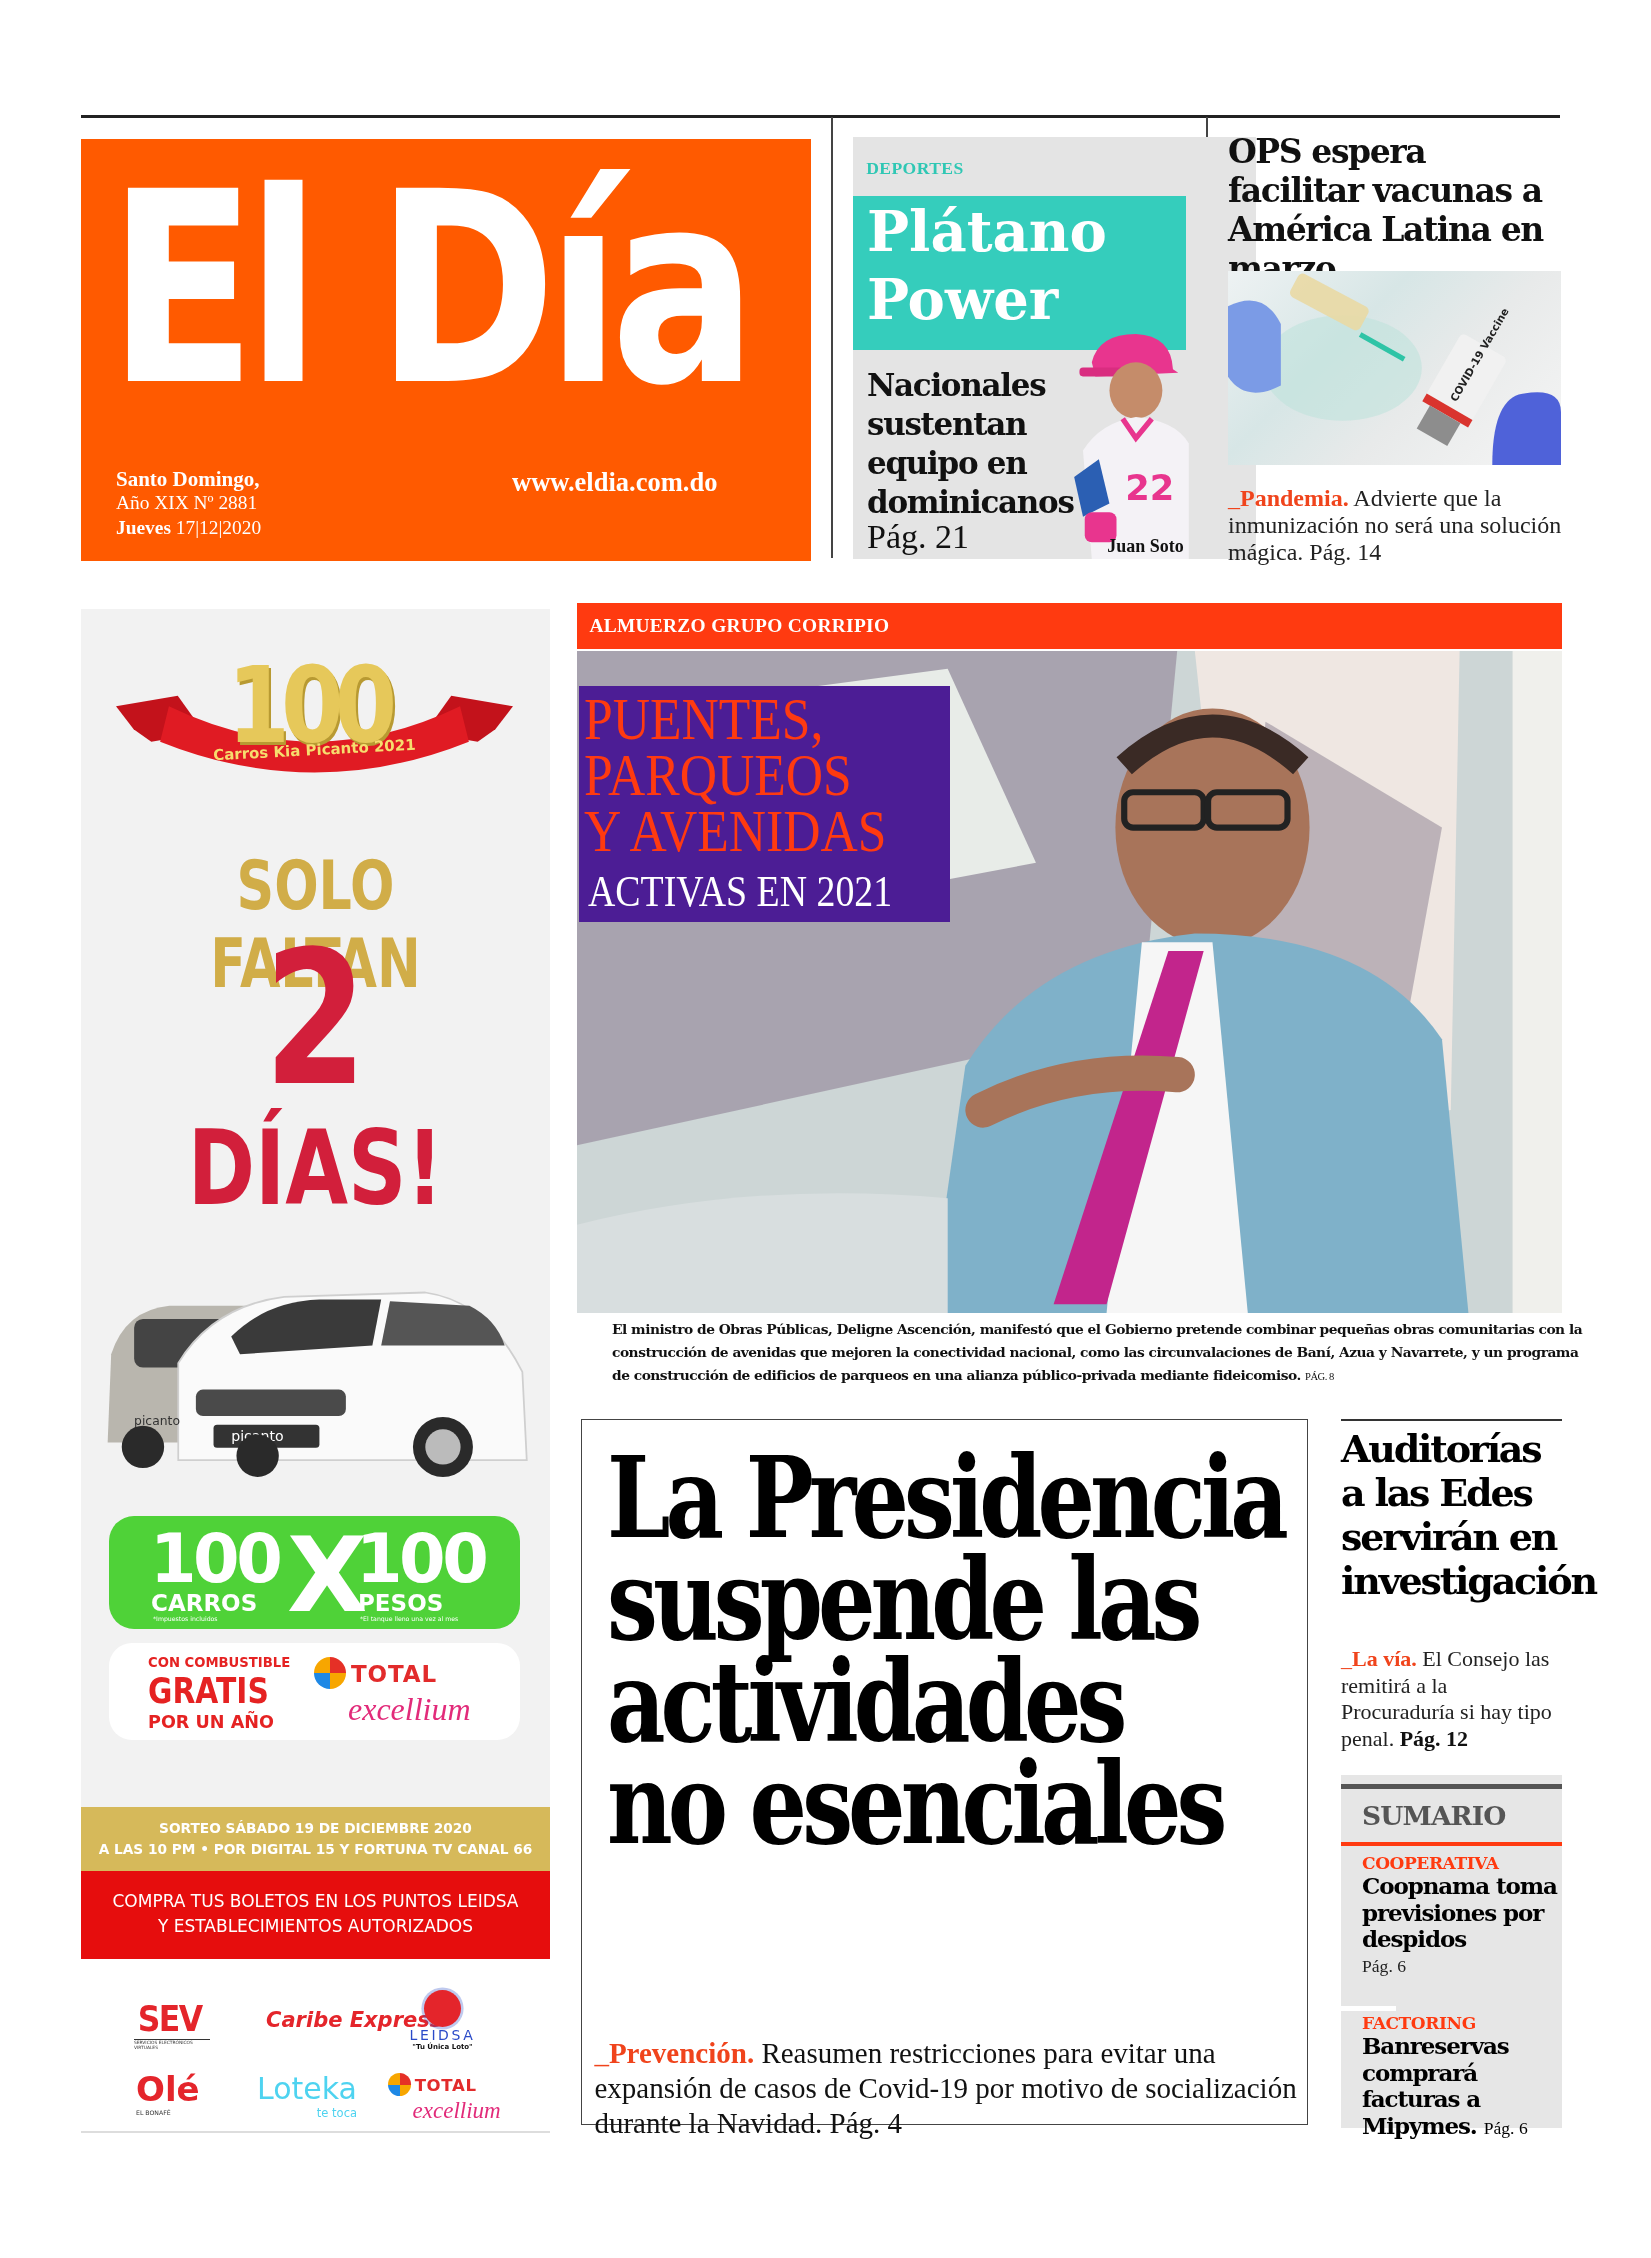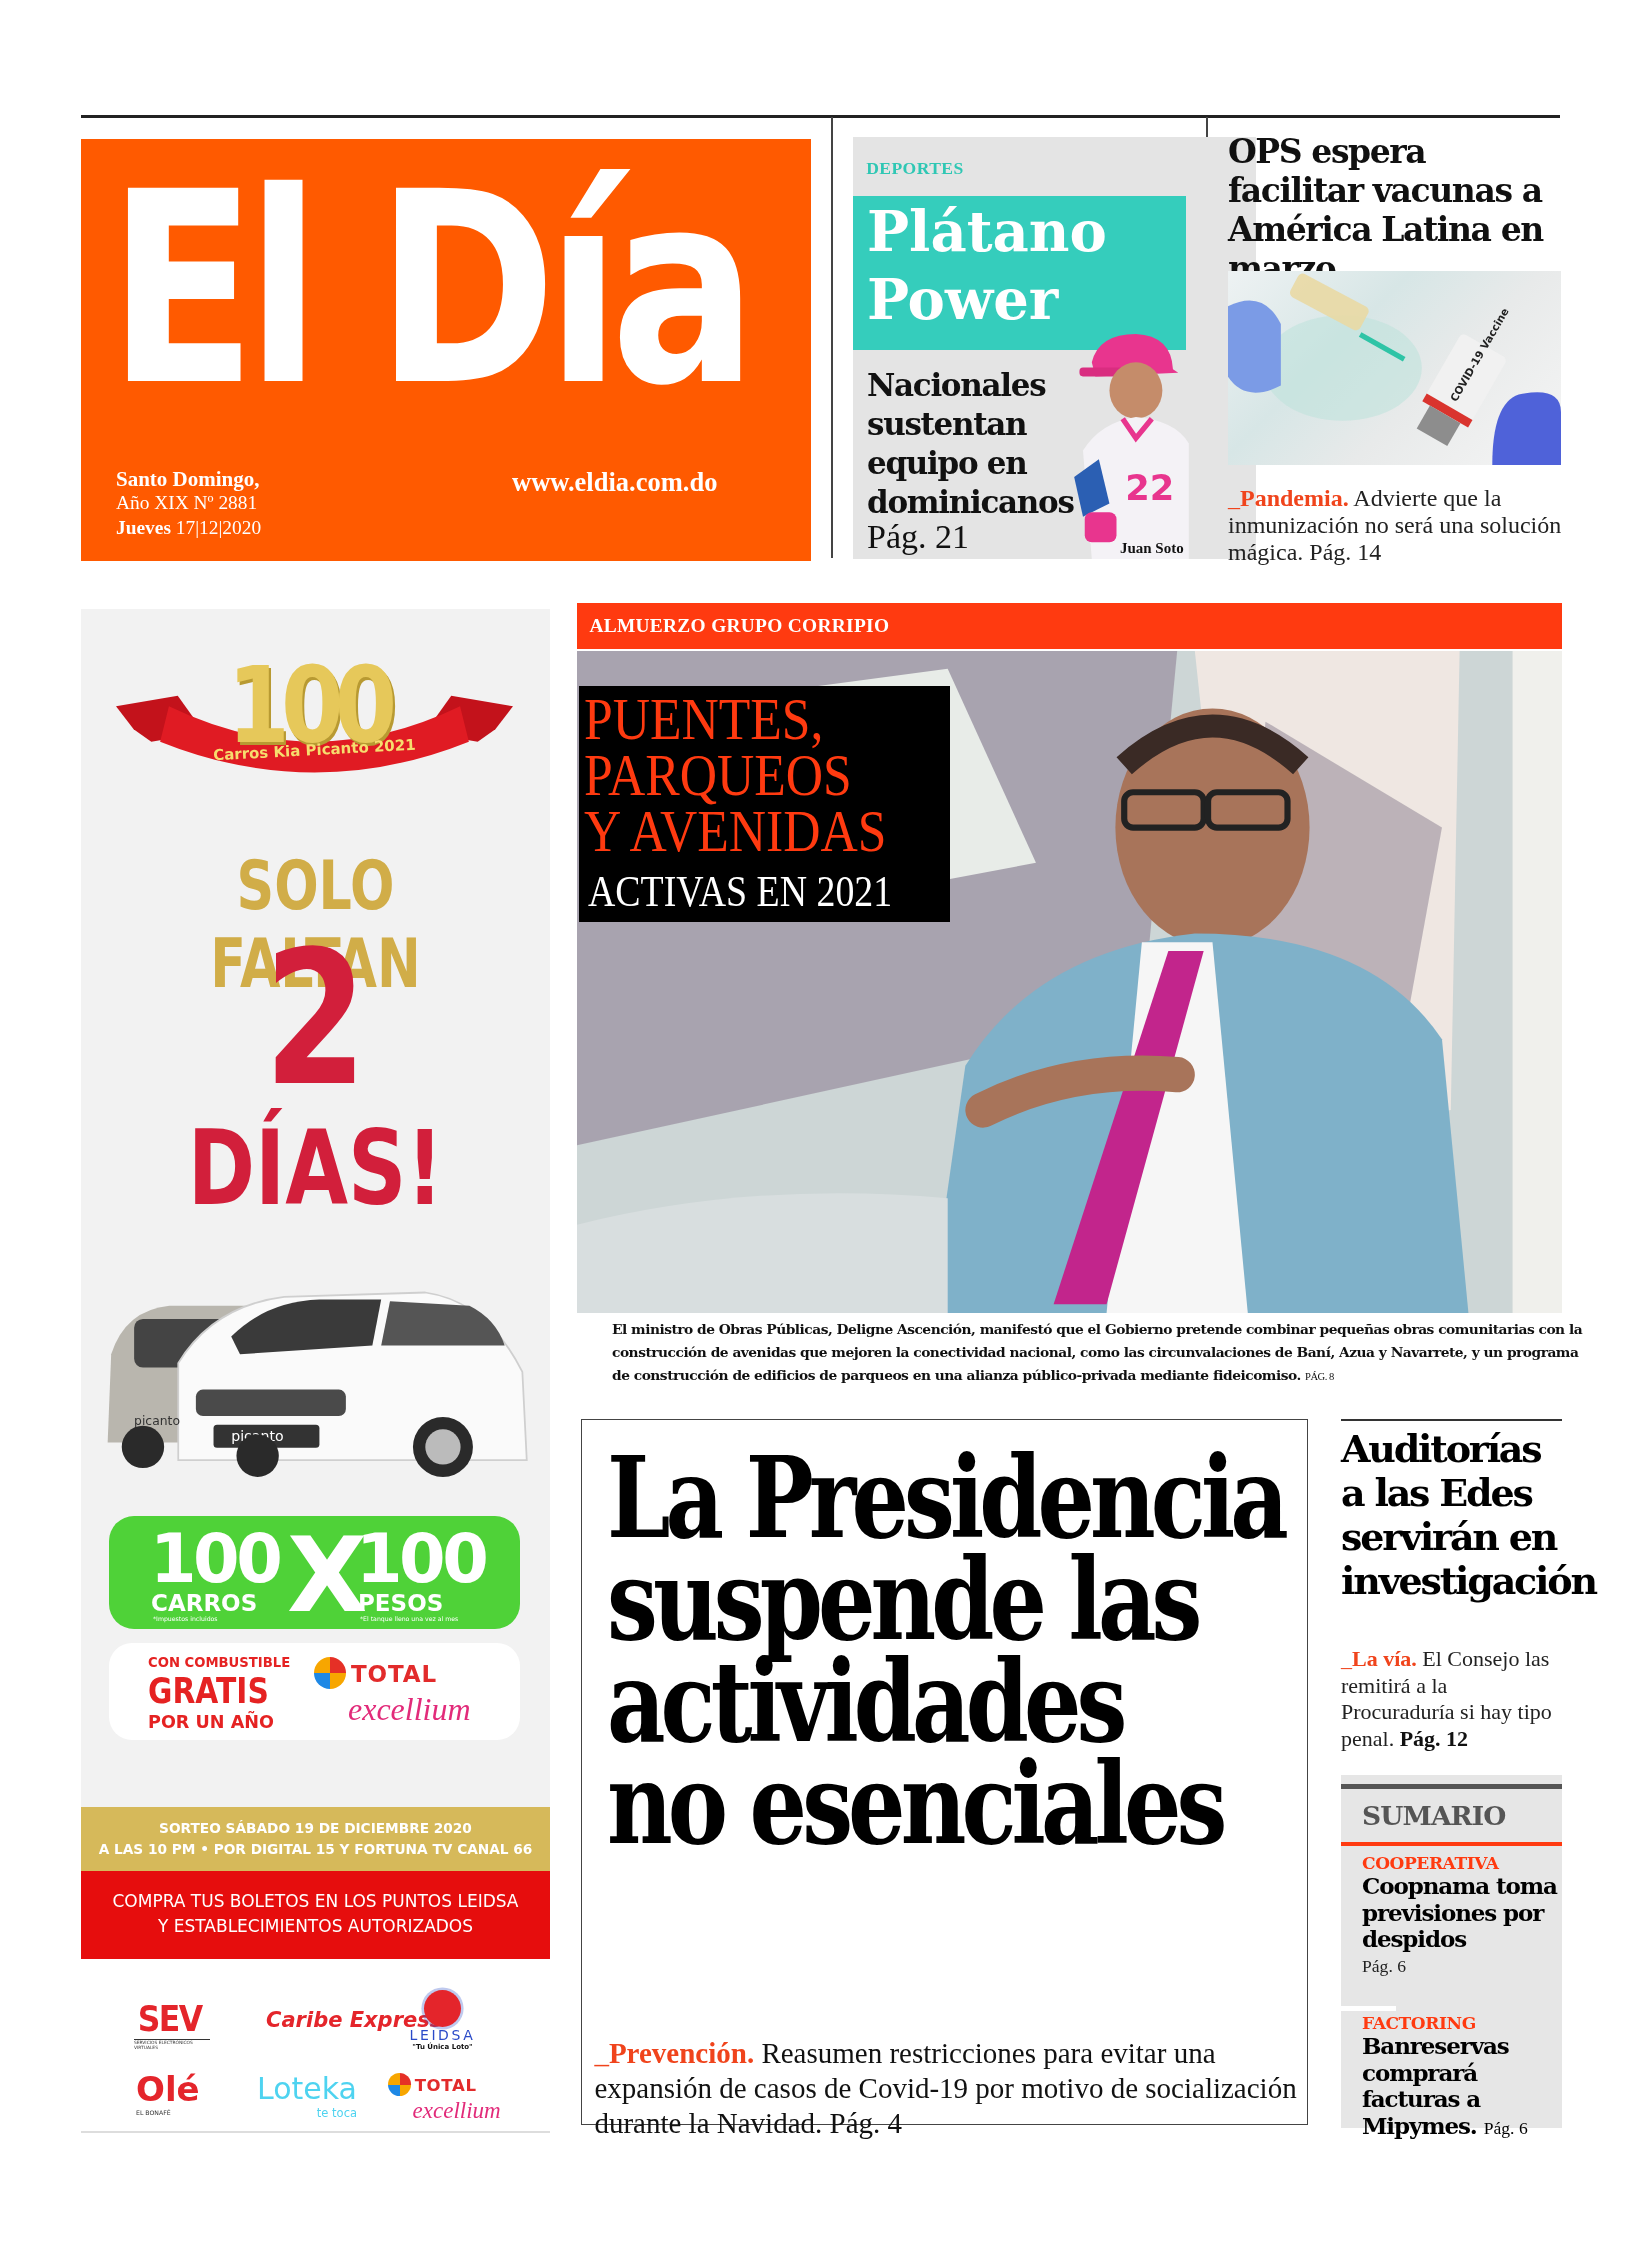--- a/index.html
+++ b/index.html
@@ -23,21 +23,21 @@
   .mast-url { position: absolute; left: 431px; top: 328px; font-size: 26.5px; font-weight: bold; color: #fff; font-family: "Liberation Serif", serif; }
 
   
   .sports { left: 853px; top: 137px; width: 403px; height: 422px; background: #e4e4e4; overflow: hidden; }
   .sports-kicker { position: absolute; left: 13.2px; top: 21px; font-family: "Liberation Serif", serif; font-weight: bold; font-size: 17.6px; color: #2fc7b4; letter-spacing: 0.4px; }
   .sports-band { position: absolute; left: 0; top: 59px; width: 333px; height: 154px; background: #35cdbc; }
   .sports-title { position: absolute; left: 14px; top: 60px; font-family: "DejaVu Serif", serif; font-weight: bold; font-size: 56px; line-height: 68px; color: #fff; }
   .sports-head { position: absolute; left: 14px; top: 229px; font-family: "DejaVu Serif", serif; font-weight: bold; font-size: 31px; line-height: 39px; color: #111; letter-spacing: -1.3px; }
   .sports-page { position: absolute; left: 14px; top: 381px; font-family: "Liberation Serif", serif; font-size: 34px; color: #111; }
   .player { position: absolute; left: 221px; top: 190px; width: 115px; height: 232px; }
-  .player-caption { position: absolute; right: 5.3px; bottom: 1.8px; font-family: "Liberation Serif", serif; font-weight: bold; font-size: 15px; color: #111; margin-left: 20px; }
+  .player-caption { position: absolute; right: 5.3px; bottom: 1.8px; font-family: "Liberation Serif", serif; font-weight: bold; font-size: 18px; color: #111; margin-left: 20px; }
 
   
   .ops-head { left: 1228px; top: 132px; width: 340px; font-family: "DejaVu Serif", serif; font-weight: bold; font-size: 33px; line-height: 39px; letter-spacing: -1.4px; color: #111; }
   .ops-photo { left: 1228px; top: 271px; width: 333px; height: 194px; background: linear-gradient(135deg,#eef2f3 0%,#d7e6e6 35%,#e8eaea 60%,#f5f5f5 100%); overflow: hidden; }
   .deck { font-family: "Liberation Serif", serif; font-size: 24px; line-height: 27px; color: #222; }
   .deck .kick { color: #f0441c; font-weight: bold; }
   .deck .dash { color: #f0441c; }
   .ops-deck { left: 1228px; top: 485px; width: 340px; }
 
   
@@ -68,21 +68,21 @@
   .ad-gold { position: absolute; left: 0; top: 1198px; width: 469px; height: 64px; background: #d6b95a; color: #fff; text-align: center; font-family: "DejaVu Sans", sans-serif; font-weight: bold; font-size: 13.7px; line-height: 21px; padding-top: 10.6px; }
   .ad-red { position: absolute; left: 0; top: 1262px; width: 469px; height: 88px; background: #e60d0d; color: #fff; text-align: center; font-family: "DejaVu Sans", sans-serif; font-size: 17px; line-height: 25px; padding-top: 17.6px; }
   .logos { left: 81px; top: 1981px; width: 469px; height: 150px; }
   .logo { position: absolute; font-family: "DejaVu Sans", sans-serif; }
   .logos-rule { left: 81px; top: 2131px; width: 469px; height: 1.8px; background: #ddd; }
 
   
   .section-bar { left: 577px; top: 603px; width: 985px; height: 46px; background: #ff3a10; text-align: center; }
   .section-bar span { position: absolute; left: 12.4px; top: 11.5px; font-family: "Liberation Serif", serif; font-weight: bold; font-size: 19.4px; color: #fff; letter-spacing: 0.3px; }
   .lead-photo { left: 577px; top: 651px; width: 985px; height: 662px; overflow: hidden; background: #cfd8dc; }
-  .lead-box { left: 579px; top: 686px; width: 371px; height: 236px; background: #000000; }
+  .lead-box { left: 579px; top: 686px; width: 371px; height: 236px; background: #4c1d95; }
   .lead-red { position: absolute; left: 5.3px; top: 5.3px; font-family: "Liberation Serif", serif; font-size: 60px; line-height: 56px; color: #ff3a10; transform: scaleX(0.86); transform-origin: left top; white-space: nowrap; }
   .lead-white { position: absolute; left: 8.8px; top: 182px; font-family: "Liberation Serif", serif; font-size: 44px; line-height: 48px; color: #fff; transform: scaleX(0.86); transform-origin: left top; white-space: nowrap; }
   .lead-caption { left: 579px; top: 1318px; width: 985px; font-family: "DejaVu Serif", serif; font-weight: bold; font-size: 13.8px; line-height: 23px; color: #111; letter-spacing: -0.5px; margin-left: 33px; }
   .lead-caption .pg { font-weight: normal; font-size: 10.6px; font-family: "Liberation Serif", serif; }
 
   
   .main-box { left: 581px; top: 1419px; width: 727px; height: 706px; border: 1.8px solid #444; background: #fff; }
   .main-head { position: absolute; left: 25px; top: 26.5px; font-family: "DejaVu Serif", serif; font-weight: bold; font-size: 113px; line-height: 102px; color: #000; letter-spacing: -6.2px; transform: scaleX(0.8); transform-origin: left top; white-space: nowrap; }
   .main-deck { position: absolute; left: 12.4px; top: 572px; width: 706px; font-family: "Liberation Serif", serif; font-size: 29px; line-height: 35px; color: #111; margin-top: 44px; }
   .main-deck .kick { color: #f0441c; font-weight: bold; }

